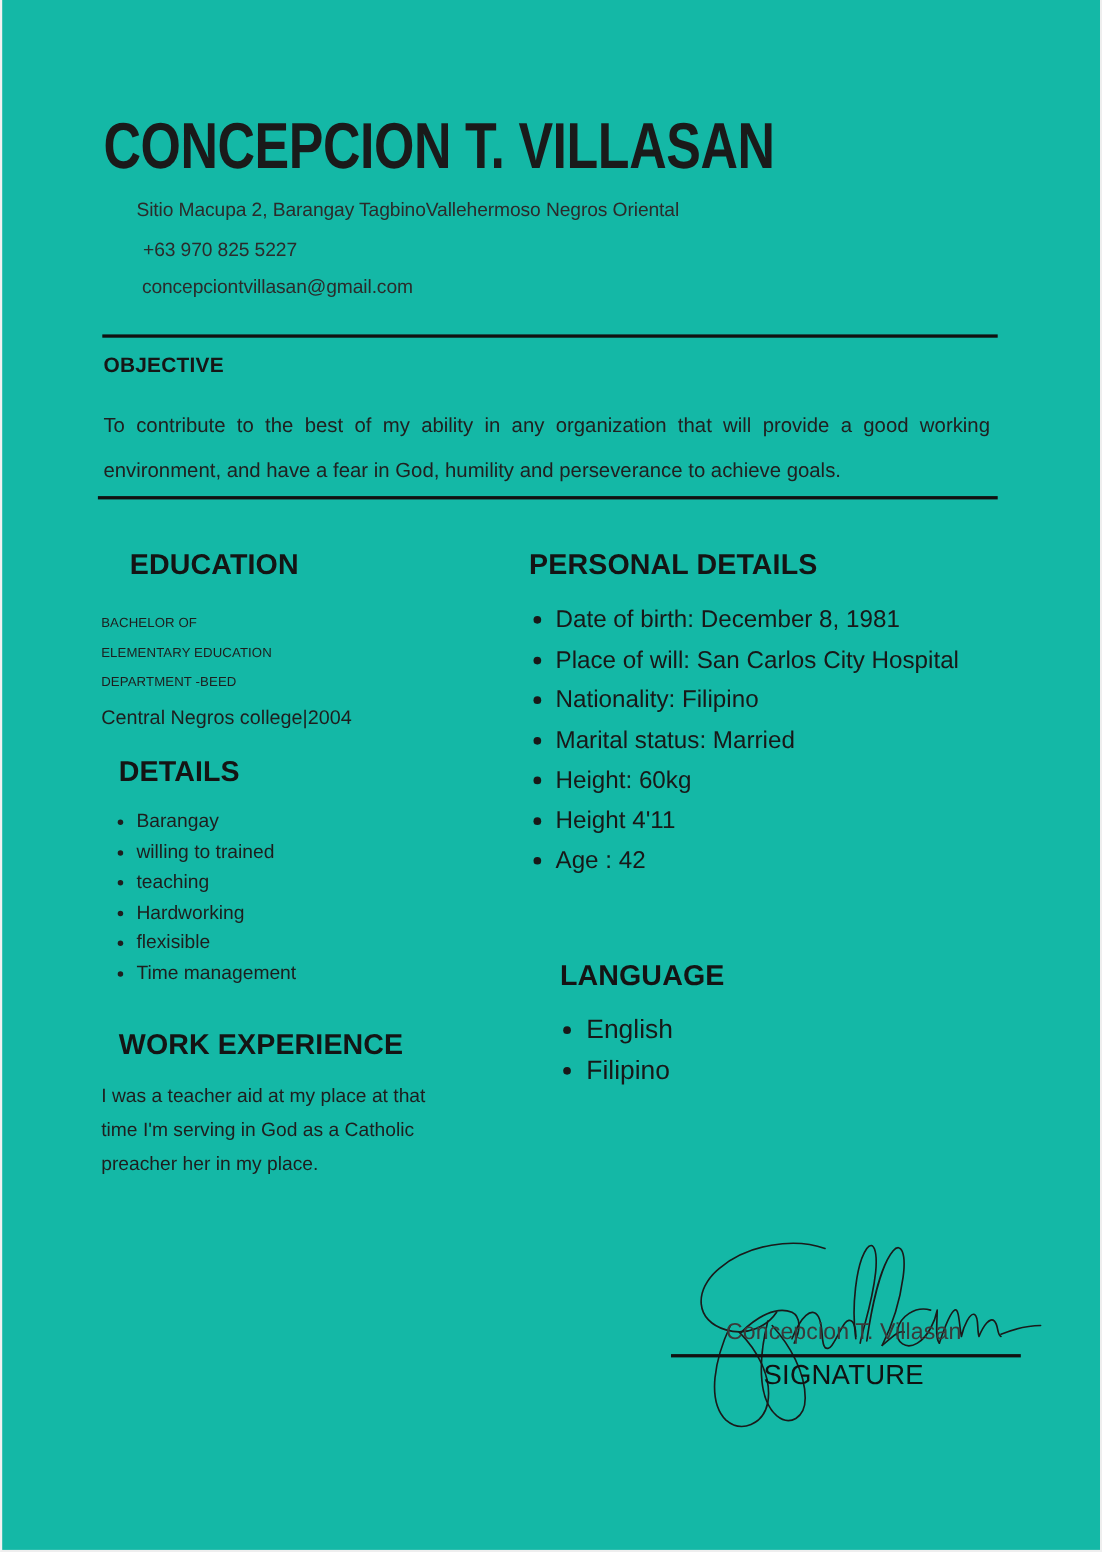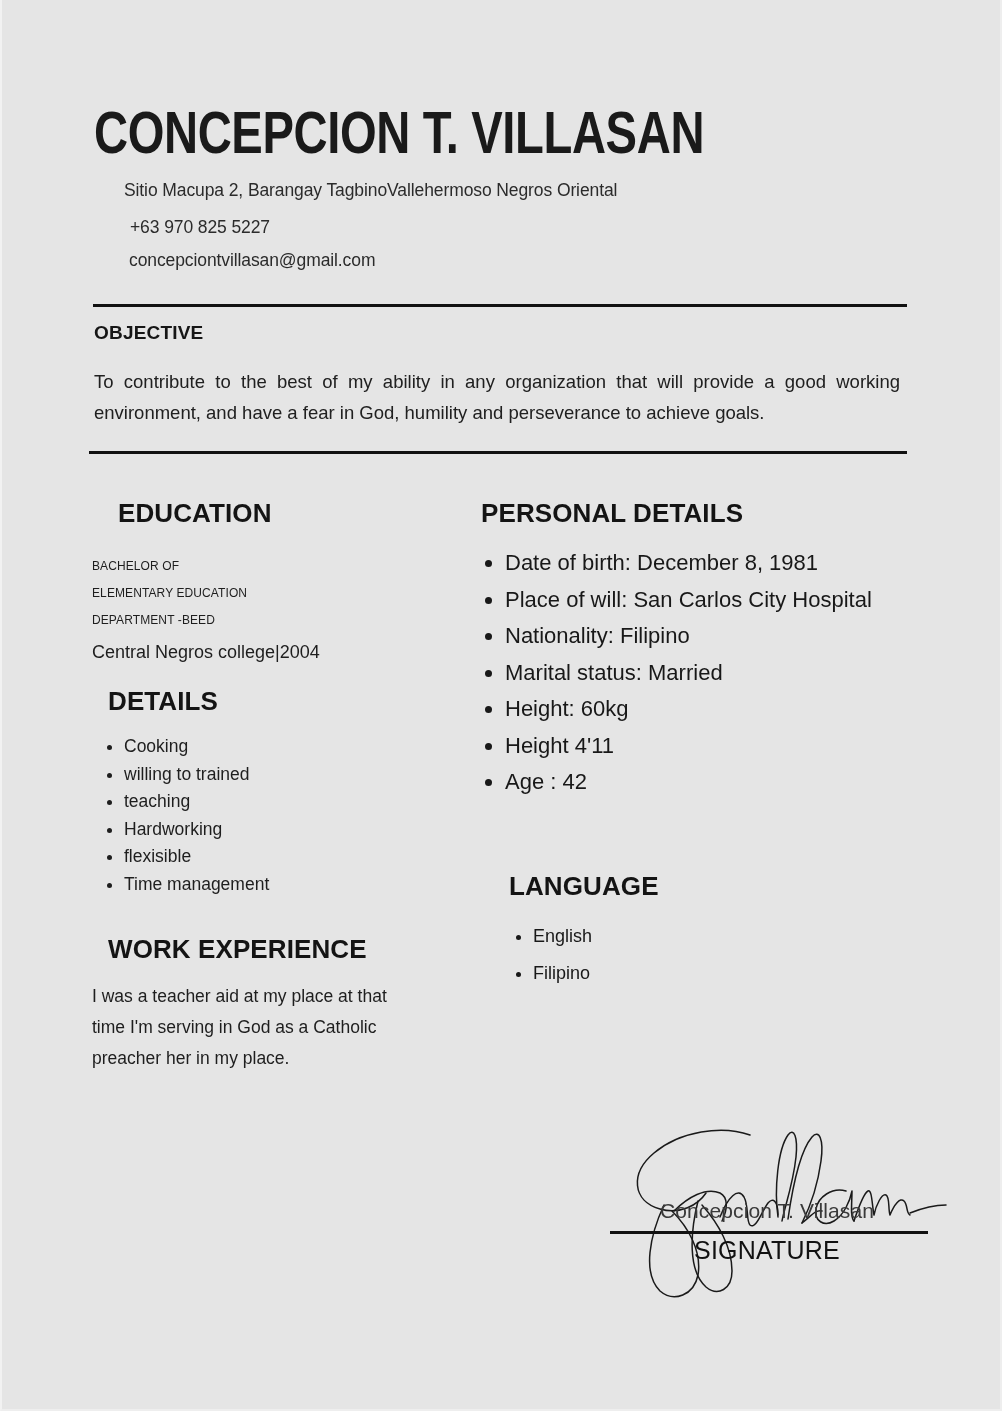--- a/index.html
+++ b/index.html
@@ -15,21 +15,21 @@
     color: #141414;
     overflow: hidden;
   }
 
   
   .page {
     position: absolute;
     left: 0; top: 0;
     width: 1002px;
     height: 1411px;
-    background: #e5e5e5;
+    background: #14b8a6;
     box-sizing: border-box;
     border-left: 2px solid #f2f2f2;
     border-right: 2px solid #eeeeee;
     border-bottom: 2px solid #eeeeee;
   }
 
   
   .name {
     position: absolute;
     left: 92px;
@@ -72,21 +72,21 @@
     font-weight: bold;
     letter-spacing: 0.2px;
     color: #161616;
   }
   .objective-text {
     position: absolute;
     left: 92px;
     top: 366px;
     width: 806px;
     font-size: 18.5px;
-    line-height: 31px;
+    line-height: 41px;
     text-align: justify;
     color: #202020;
   }
 
   
   .col-left  { position: absolute; left: 90px;  top: 482px; width: 360px; }
   .col-right { position: absolute; left: 463px; top: 482px; width: 470px; }
 
   .h2 {
     font-size: 26px;
@@ -147,21 +147,21 @@
   .h-language {
     margin-top: 70px;
     padding-left: 28px;
   }
   ul.bullets-lang {
     margin: 8px 0 0 0;
     padding-left: 68px;
     list-style: disc;
   }
   ul.bullets-lang li {
-    font-size: 18px;
+    font-size: 24px;
     line-height: 37px;
     color: #181818;
   }
 
   
   .sig-wrap {
     position: absolute;
     left: 600px;
     top: 1105px;
     width: 360px;
@@ -227,21 +227,21 @@
     <div class="h2 h-education">EDUCATION</div>
     <div class="edu-block">
       <div>BACHELOR OF</div>
       <div>ELEMENTARY EDUCATION</div>
       <div>DEPARTMENT -BEED</div>
     </div>
     <div class="edu-school">Central Negros college|2004</div>
 
     <div class="h2 h-skills">DETAILS</div>
     <ul class="bullets">
-      <li>Cooking</li>
+      <li>Barangay</li>
       <li>willing to trained</li>
       <li>teaching</li>
       <li>Hardworking</li>
       <li>flexisible</li>
       <li>Time management</li>
     </ul>
 
     <div class="h2 h-work">WORK EXPERIENCE</div>
     <div class="work-text">I was a teacher aid at my place at that time I'm serving in God as a Catholic preacher her in my place.</div>
   </div>

